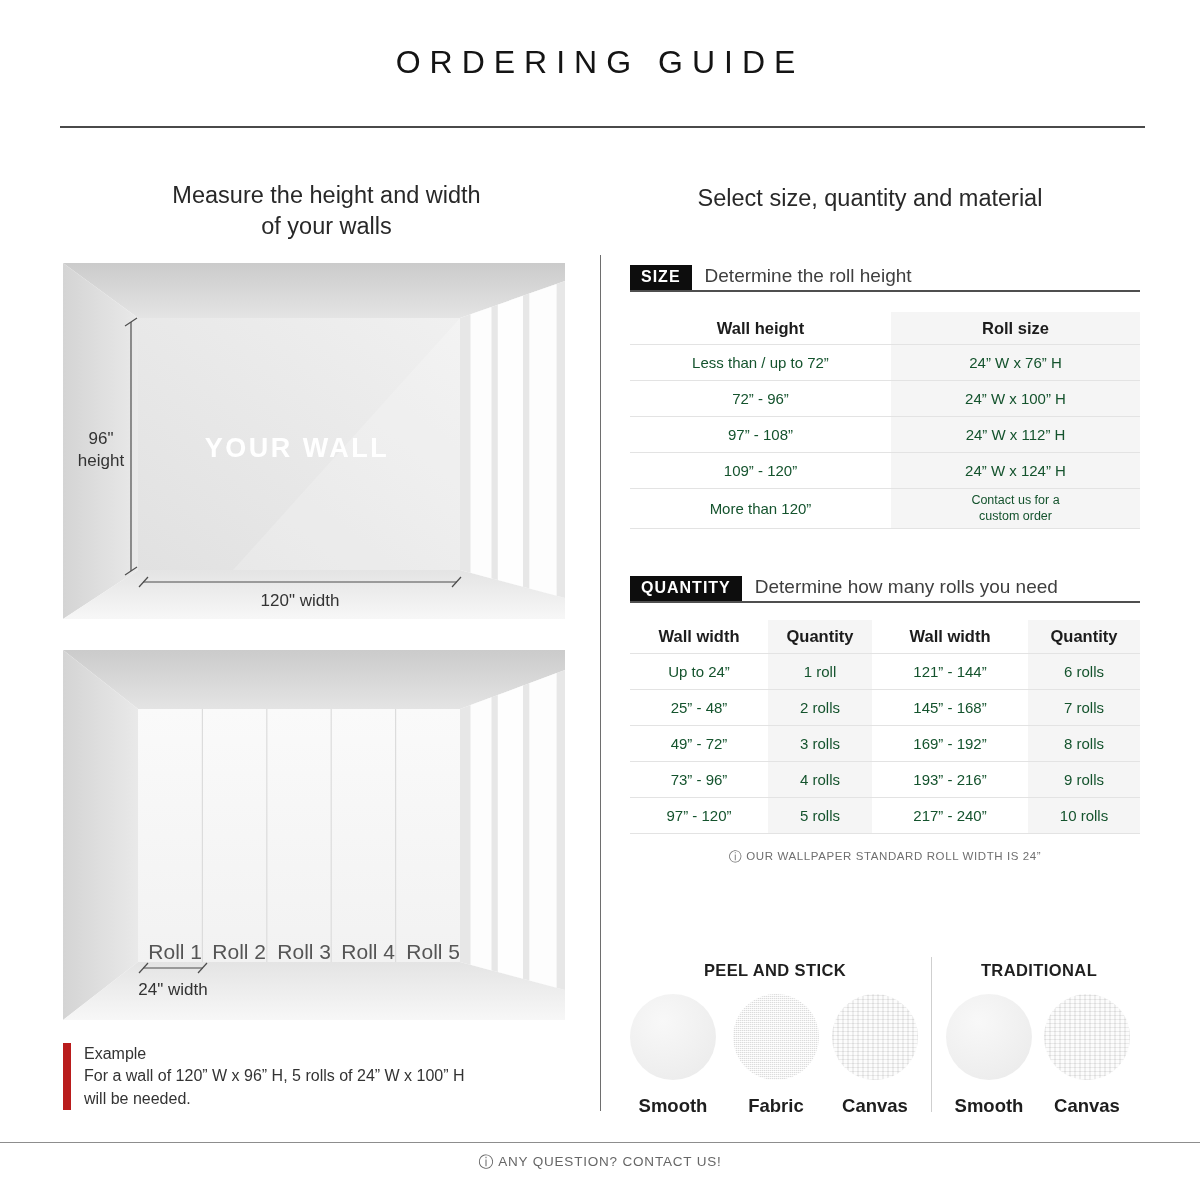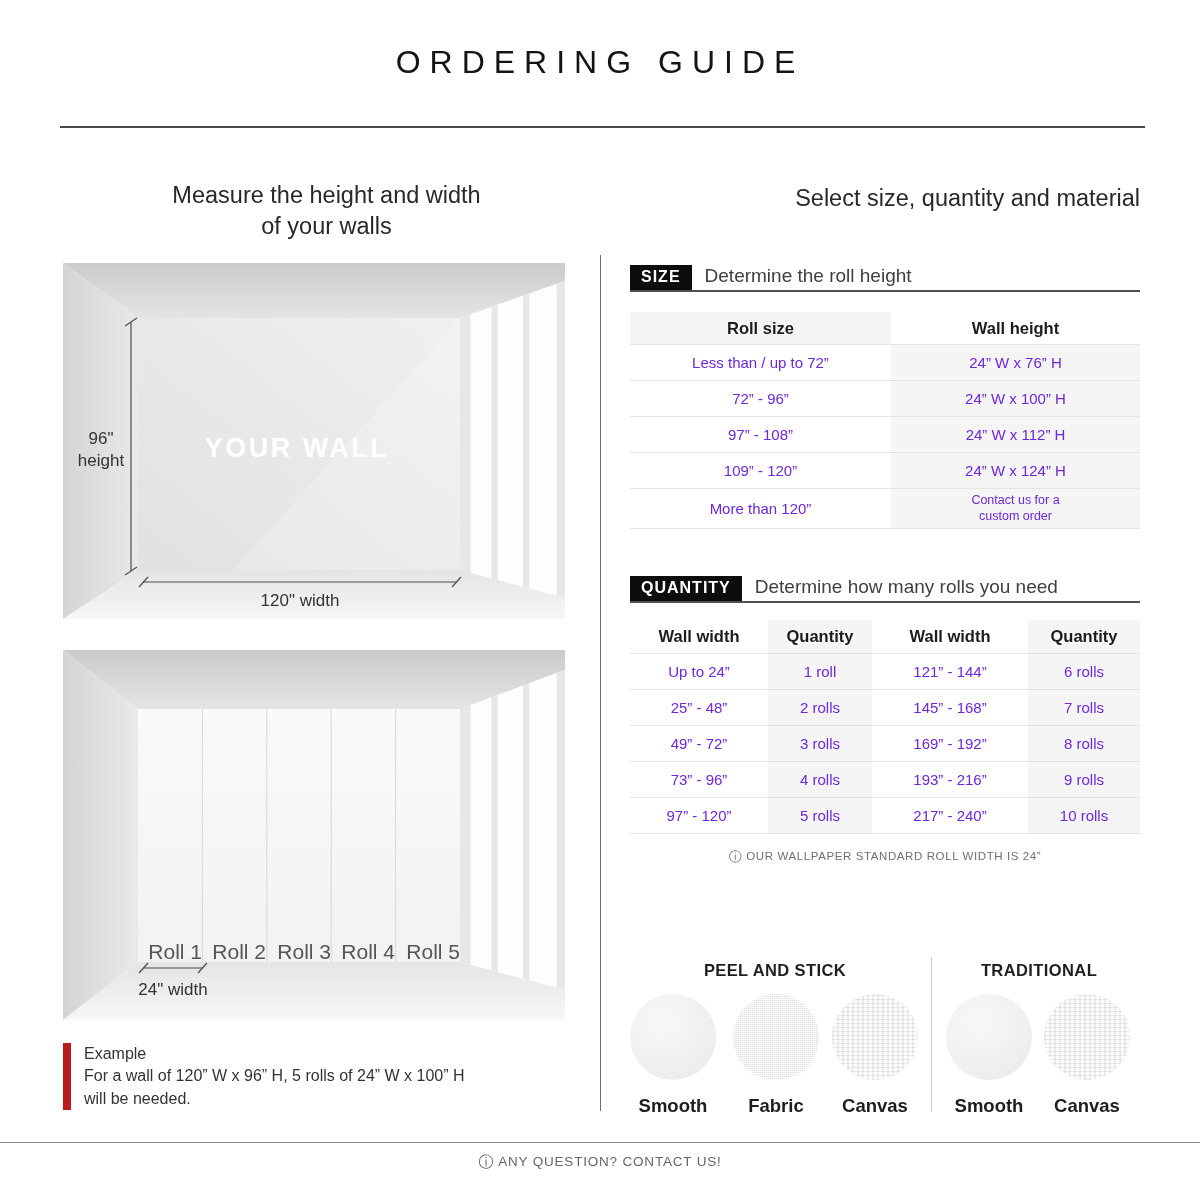--- a/index.html
+++ b/index.html
@@ -11,21 +11,21 @@
   .page-title { position:absolute; top:44px; left:0; width:1200px; text-align:center;
     font-size:32px; font-weight:400; letter-spacing:9px; color:#141414; }
   .title-rule { position:absolute; top:126px; left:60px; width:1085px; border-top:2px solid #4a4a4a; }
 
   
   .col-divider { position:absolute; left:600px; top:255px; height:856px; width:0; border-left:1.5px solid #6e6e6e; }
 
   
   .left-heading { position:absolute; left:63px; top:180px; width:527px; text-align:center;
     font-size:23.5px; line-height:1.32; color:#282828; }
-  .right-heading { position:absolute; left:600px; top:185px; width:540px; text-align:right;
+  .right-heading { position:absolute; left:600px; top:185px; width:540px; text-align:center;
     font-size:23.5px; color:#282828; }
 
   
   .room { position:absolute; left:63px; }
   .room1 { top:263px; width:502px; height:356px; }
   .room2 { top:650px; width:502px; height:370px; }
   .room svg { position:absolute; left:0; top:0; }
   .room-label { position:absolute; color:#3a3a3a; }
   .your-wall { left:120px; top:170px; width:228px; text-align:center;
     color:#ffffff; font-weight:bold; font-size:27px; letter-spacing:2.5px; }
@@ -46,21 +46,21 @@
     letter-spacing:1px; padding:4px 11px 5px; line-height:1; }
   .section-sub { font-size:19px; color:#3f3f3f; margin-left:13px; padding-bottom:3px; }
 
   .head-size { top:262px; }
   .head-qty { top:573px; }
   .head-mat { top:913px; }
 
   
   .tbl { position:absolute; left:630px; display:grid; }
   .cell { display:flex; align-items:center; justify-content:center; text-align:center;
-    border-bottom:1px solid #e3e3e3; font-size:15px; color:#6d28d9; }
+    border-bottom:1px solid #e3e3e3; font-size:15px; color:#14532d; }
   .th { font-size:16.5px; font-weight:bold; color:#1c1c1c; }
   .shade { background:#f5f5f5; }
   .small2 { font-size:12.5px; line-height:1.25; }
 
   .size-table { top:312px; width:510px; grid-template-columns:261px 249px;
     grid-template-rows:33px repeat(4,36px) 40px; }
   .qty-table { top:620px; width:510px; grid-template-columns:138px 104px 156px 112px;
     grid-template-rows:34px repeat(5,36px); }
 
   .qty-note { position:absolute; left:630px; top:848px; width:510px; text-align:center;
@@ -209,22 +209,22 @@
     <span>Example</span>
     <span>For a wall of 120” W x 96” H, 5 rolls of 24” W x 100” H</span>
     <span>will be needed.</span>
   </div>
 
   <div class="section-head head-size">
     <span class="badge">SIZE</span>
     <span class="section-sub">Determine the roll height</span>
   </div>
   <div class="tbl size-table">
+    <div class="cell th">Wall height</div>
     <div class="cell th shade">Roll size</div>
-    <div class="cell th">Wall height</div>
     <div class="cell">Less than / up to 72”</div>
     <div class="cell shade">24” W x 76” H</div>
     <div class="cell">72” - 96”</div>
     <div class="cell shade">24” W x 100” H</div>
     <div class="cell">97” - 108”</div>
     <div class="cell shade">24” W x 112” H</div>
     <div class="cell">109” - 120”</div>
     <div class="cell shade">24” W x 124” H</div>
     <div class="cell">More than 120”</div>
     <div class="cell shade small2" style="padding:0 60px">Contact us for a custom order</div>

